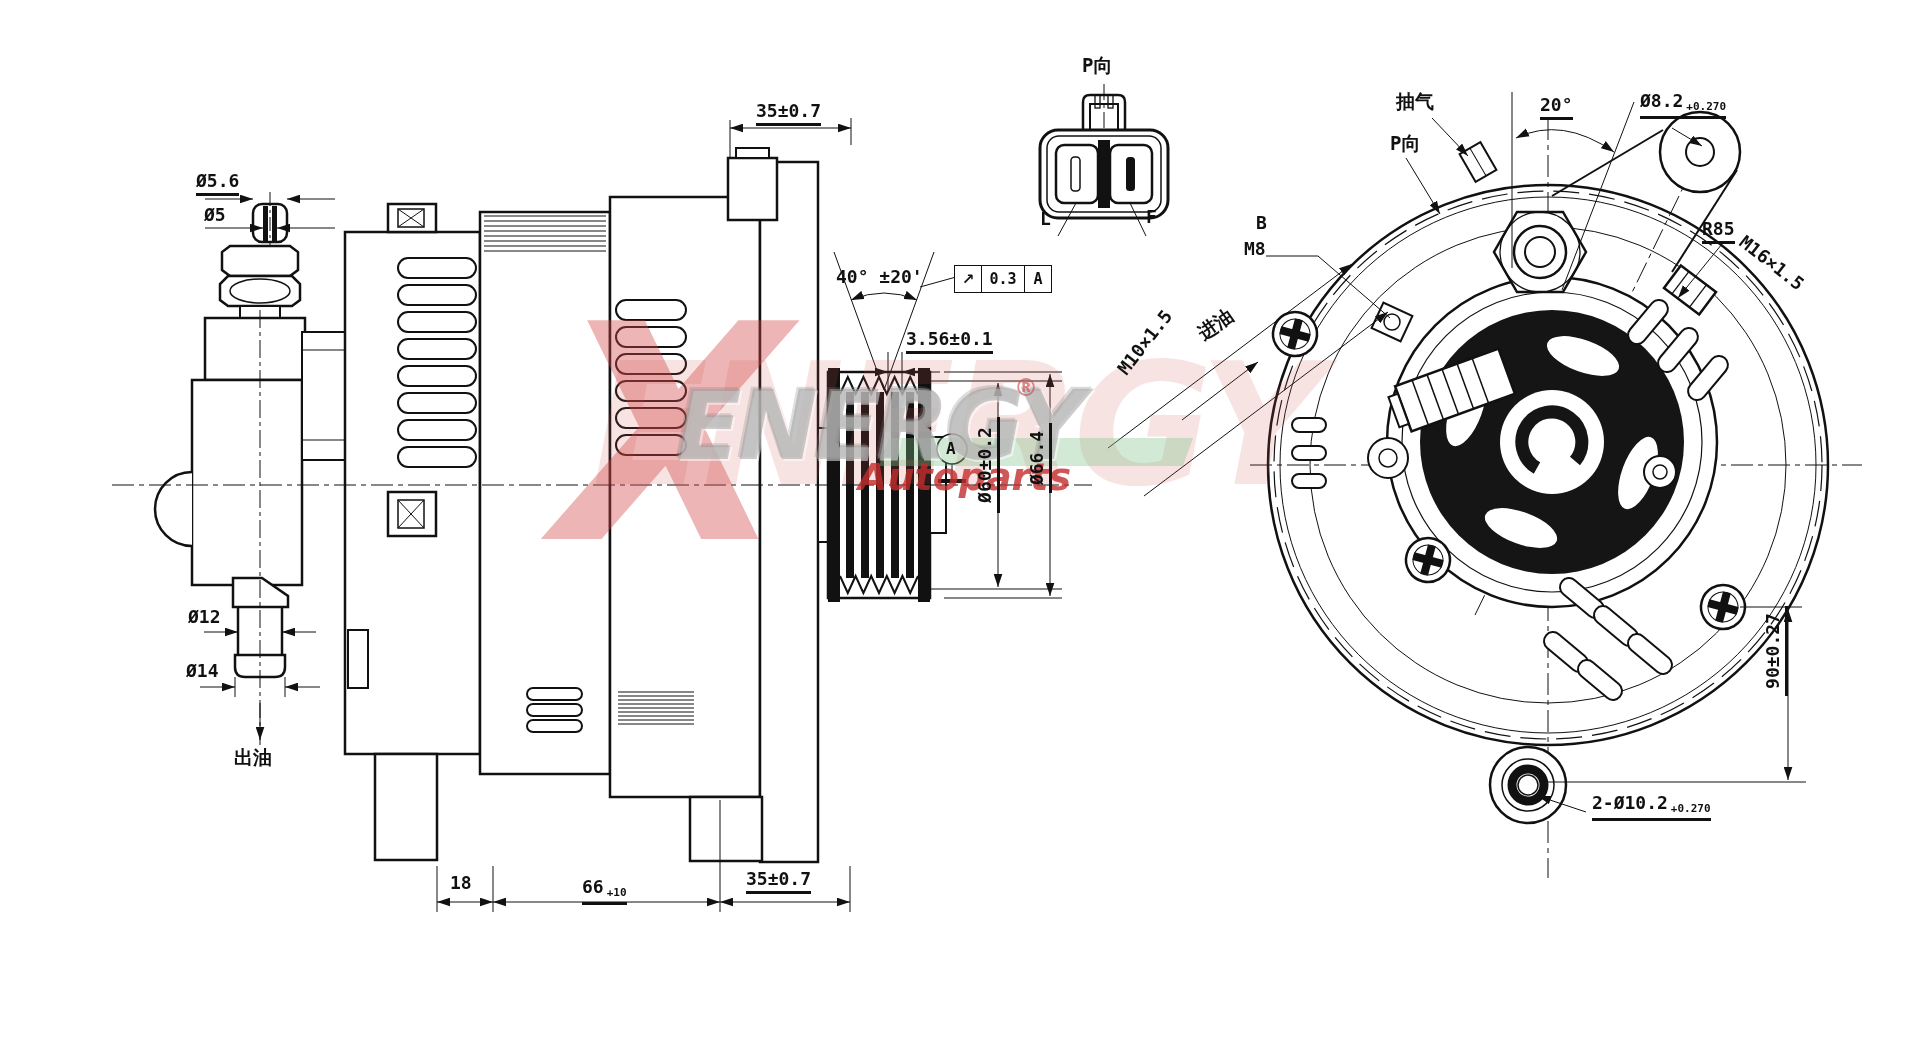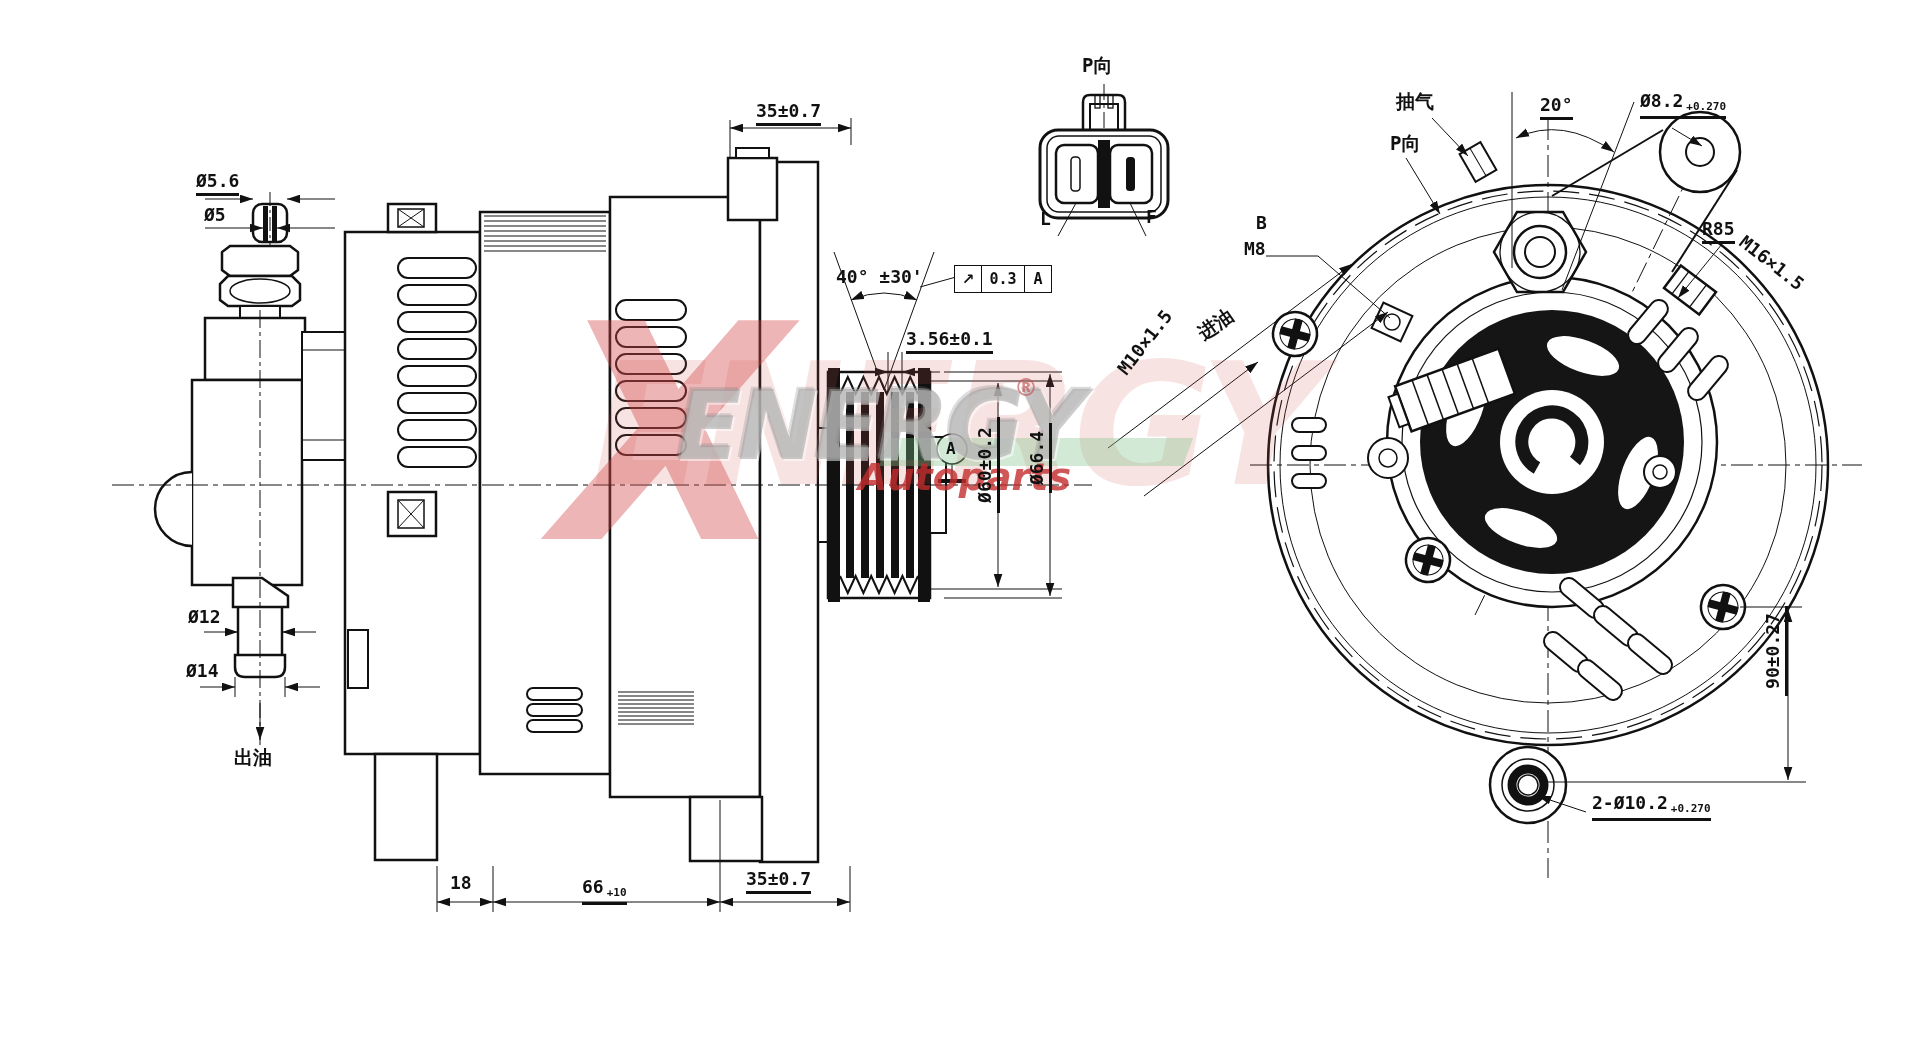--- a/index.html
+++ b/index.html
@@ -331,21 +331,21 @@
 <div class="wm" id="wm-back">ENERGY</div>
 <div class="wm" id="wm-x">X</div>
 <div class="wm" id="wm-band"></div>
 <div class="wm" id="wm-brand">ENERGY</div>
 <div class="wm" id="wm-reg">®</div>
 <div class="wm" id="wm-sub">Autoparts</div>
 
 <div class="lbl ul" style="left:196px;top:172px;">Ø5.6</div>
 <div class="lbl" style="left:204px;top:206px;">Ø5</div>
 <div class="lbl ul" style="left:756px;top:102px;">35±0.7</div>
-<div class="lbl" style="left:836px;top:268px;">40° ±30'</div>
+<div class="lbl" style="left:836px;top:268px;">40° ±20'</div>
 <div class="fcf" style="left:954px;top:265px;">
   <span style="width:26px;">↗</span>
   <span style="width:42px;">0.3</span>
   <span style="width:26px;">A</span>
 </div>
 <div class="lbl ul" style="left:906px;top:330px;">3.56±0.1</div>
 <div class="lbl vtext ul" style="left:940px;top:453px;width:96px;">Ø60±0.2</div>
 <div class="lbl vtext ul" style="left:1005px;top:446px;width:70px;">Ø66.4</div>
 <div class="lbl" style="left:946px;top:441px;font-size:16px;">A</div>
 <div class="lbl" style="left:188px;top:608px;">Ø12</div>

